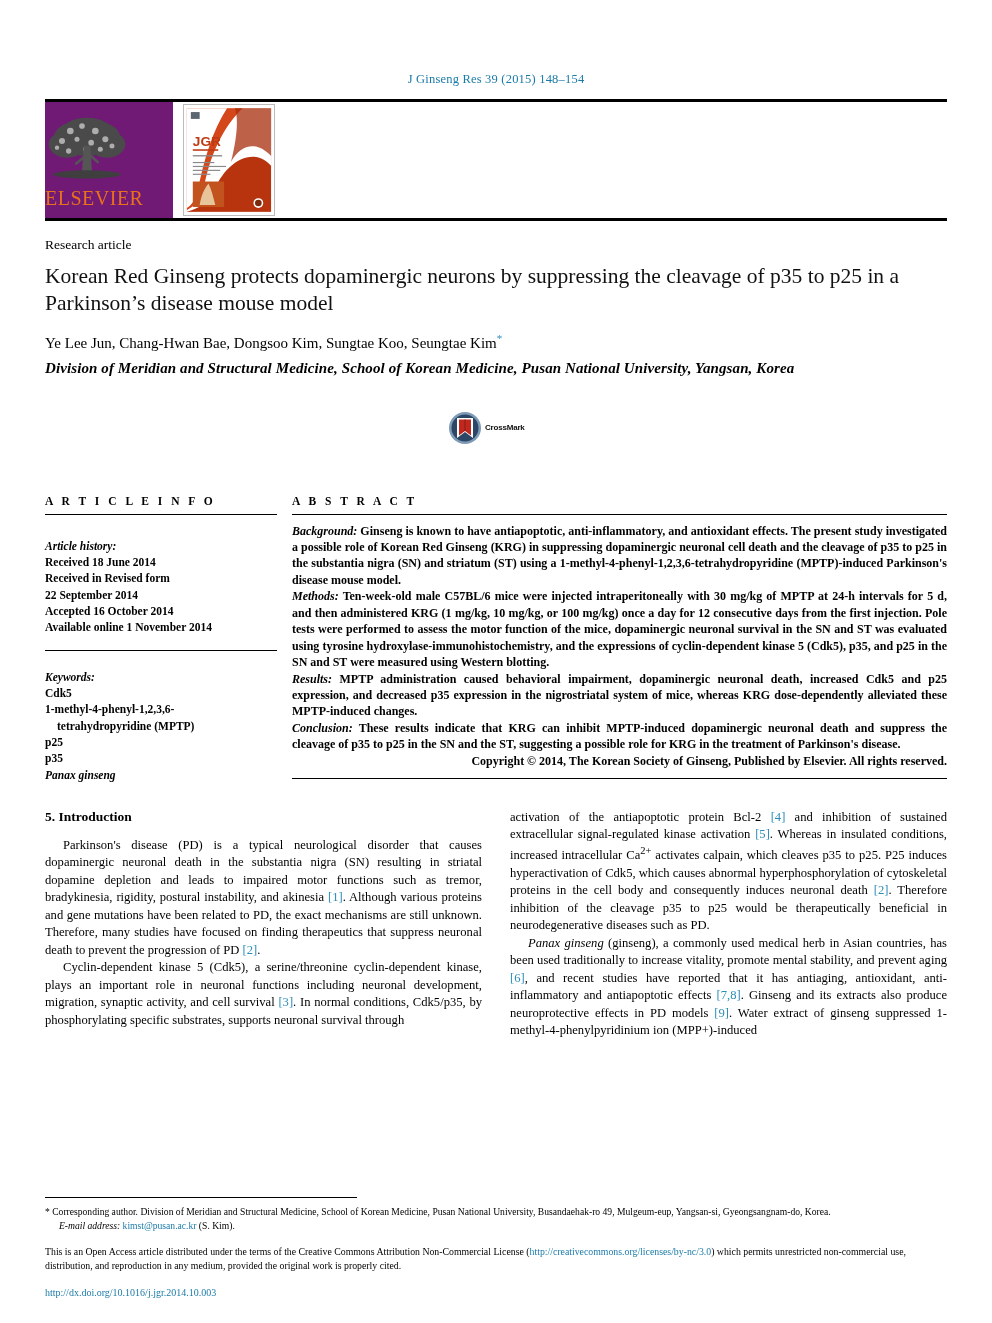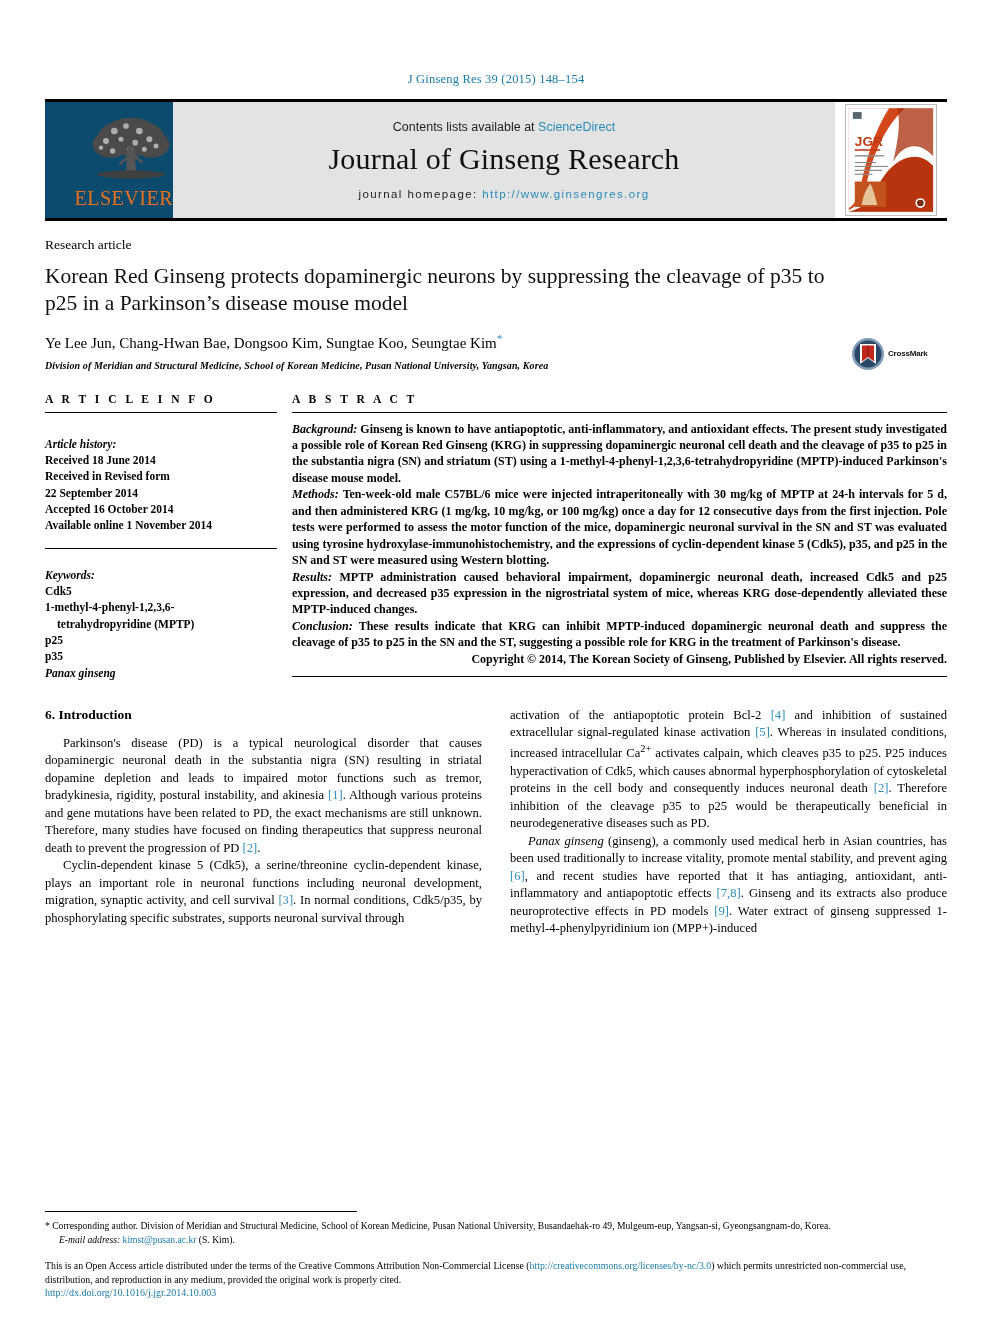--- a/index.html
+++ b/index.html
@@ -32,23 +32,23 @@
     border-bottom: 3px solid #000;
     height: 122px;
     display: flex;
     align-items: stretch;
   }
   .elsevier-block {
     width: 128px;
     flex: 0 0 128px;
     display: flex;
     flex-direction: column;
-    align-items: flex-end;
+    align-items: flex-start;
     justify-content: center;
-    background: #0c4a6e;
+    background: #701a75;
     padding-top: 4px;
   }
   .elsevier-tree { width: 84px; height: 70px; display:block; }
   .elsevier-word {
     color: #E9711C;
     font-family: "Liberation Serif", serif;
     font-size: 20px;
     letter-spacing: .5px;
     line-height: 1;
     margin-top: 2px;
@@ -92,41 +92,41 @@
   }
   .cover-thumb { width: 92px; height: 112px; display: block; border: 1px solid #bbb; }
 
   
   .article-type {
     font-family: "Liberation Serif", serif;
     font-size: 13.5px;
     margin-top: 16px;
     margin-bottom: 10px;
   }
-  .title-row { display: flex; align-items: flex-end; }
+  .title-row { display: flex; align-items: center; flex-direction: column; }
   .title-col { flex: 1 1 auto; padding-right: 16px; }
   .paper-title {
     font-family: "Liberation Serif", serif;
     font-size: 21.5px;
     line-height: 1.27;
     margin: 0 0 14px 0;
     font-weight: normal;
     color: #111;
   }
   .authors {
     font-family: "Liberation Serif", serif;
     font-size: 15px;
     margin-bottom: 8px;
   }
   .authors .star { color: #2a8cb8; font-size: 11px; vertical-align: super; }
   .affiliation {
     font-family: "Liberation Serif", serif;
     font-style: italic;
     font-weight: bold;
-    font-size: 10px;
+    font-size: 15px;
     letter-spacing: .1px;
   }
   .crossmark {
     flex: 0 0 96px;
     width: 96px;
     display: flex;
     align-items: center;
     gap: 3px;
     padding-top: 6px;
   }
@@ -234,20 +234,21 @@
     font-size: 9.6px;
     padding-left: 14px;
     margin-bottom: 14px;
   }
   .email-line .lbl { font-style: italic; }
   .lnk { color: #1a7aa8; }
   .license {
     font-family: "Liberation Serif", serif;
     font-size: 9.8px;
     line-height: 1.45;
+    margin-bottom: 14px;
   }
   .issn-line {
     font-family: "Liberation Serif", serif;
     font-size: 10px;
     line-height: 1.5;
   }
   .doi-line {
     font-family: "Liberation Serif", serif;
     font-size: 10px;
     color: #1a7aa8;
@@ -285,29 +286,20 @@
             <circle cx="14" cy="38" r="2.6"></circle>
         </g>
         <path d="M46 36 L44 66 L56 66 L54 36 Z" fill="#555"></path>
         <path d="M48 48 L36 58 M52 46 L64 56" stroke="#555" stroke-width="3" fill="none"></path>
         <ellipse cx="50" cy="70" rx="40" ry="5" fill="#3f3f3f"></ellipse>
         <path d="M10 70 L90 70" stroke="#3f3f3f" stroke-width="3"></path>
       </svg>
       <div class="elsevier-word">ELSEVIER</div>
     </div>
 
-    <div class="masthead-center">
-      <div class="contents-line">
-        <span>Contents lists available at </span><span class="sd">ScienceDirect</span>
-      </div>
-      <div class="journal-title">Journal of Ginseng Research</div>
-      <div class="homepage-line">
-        <span>journal homepage: </span><span class="url">http://www.ginsengres.org</span>
-      </div>
-    </div>
 
     <div class="cover-block">
       <svg class="cover-thumb" viewBox="0 0 92 112">
         <rect x="0" y="0" width="92" height="112" fill="#ffffff"></rect>
         <rect x="3" y="3" width="86" height="106" fill="#b8340f"></rect>
         <path d="M3 3 H89 V62 C70 40 40 60 30 90 C24 100 14 106 3 109 Z" fill="#ffffff"></path>
         <path d="M3 3 H60 C40 22 26 52 20 86 C16 98 10 104 3 107 Z" fill="#d4471a"></path>
         <path d="M3 3 H44 C30 24 20 56 14 88 C11 98 7 103 3 105 Z" fill="#ffffff"></path>
         <path d="M52 3 H89 V52 C74 36 58 40 48 58 C54 34 56 14 52 3 Z" fill="#a82c0c" opacity="0.75"></path>
         <rect x="7" y="7" width="9" height="7" fill="#5c6670"></rect>
@@ -381,21 +373,21 @@
         <p><span class="lbl">Results:</span><span> MPTP administration caused behavioral impairment, dopaminergic neuronal death, increased Cdk5 and p25 expression, and decreased p35 expression in the nigrostriatal system of mice, whereas KRG dose-dependently alleviated these MPTP-induced changes.</span></p>
         <p><span class="lbl">Conclusion:</span><span> These results indicate that KRG can inhibit MPTP-induced dopaminergic neuronal death and suppress the cleavage of p35 to p25 in the SN and the ST, suggesting a possible role for KRG in the treatment of Parkinson's disease.</span></p>
         <p class="abs-copyright">Copyright © 2014, The Korean Society of Ginseng, Published by Elsevier. All rights reserved.</p>
       </div>
     </div>
   </div>
 
   <div class="body-cols">
 
     <div class="bcol">
-      <div class="h1">6. Introduction</div>
+      <div class="h1">5. Introduction</div>
       <p><span>Parkinson's disease (PD) is a typical neurological disorder that causes dopaminergic neuronal death in the substantia nigra (SN) resulting in striatal dopamine depletion and leads to impaired motor functions such as tremor, bradykinesia, rigidity, postural instability, and akinesia </span><span class="ref">[1]</span><span>. Although various proteins and gene mutations have been related to PD, the exact mechanisms are still unknown. Therefore, many studies have focused on finding therapeutics that suppress neuronal death to prevent the progression of PD </span><span class="ref">[2]</span><span>.</span></p>
       <p><span>Cyclin-dependent kinase 5 (Cdk5), a serine/threonine cyclin-dependent kinase, plays an important role in neuronal functions including neuronal development, migration, synaptic activity, and cell survival </span><span class="ref">[3]</span><span>. In normal conditions, Cdk5/p35, by phosphorylating specific substrates, supports neuronal survival through</span></p>
     </div>
 
     <div class="bcol">
       <p class="cont"><span>activation of the antiapoptotic protein Bcl-2 </span><span class="ref">[4]</span><span> and inhibition of sustained extracellular signal-regulated kinase activation </span><span class="ref">[5]</span><span>. Whereas in insulated conditions, increased intracellular Ca</span><sup>2+</sup><span> activates calpain, which cleaves p35 to p25. P25 induces hyperactivation of Cdk5, which causes abnormal hyperphosphorylation of cytoskeletal proteins in the cell body and consequently induces neuronal death </span><span class="ref">[2]</span><span>. Therefore inhibition of the cleavage p35 to p25 would be therapeutically beneficial in neurodegenerative diseases such as PD.</span></p>
       <p><span class="ital">Panax ginseng</span><span> (ginseng), a commonly used medical herb in Asian countries, has been used traditionally to increase vitality, promote mental stability, and prevent aging </span><span class="ref">[6]</span><span>, and recent studies have reported that it has antiaging, antioxidant, anti-inflammatory and antiapoptotic effects </span><span class="ref">[7,8]</span><span>. Ginseng and its extracts also produce neuroprotective effects in PD models </span><span class="ref">[9]</span><span>. Water extract of ginseng suppressed 1-methyl-4-phenylpyridinium ion (MPP+)-induced</span></p>
     </div>
   </div>
 

